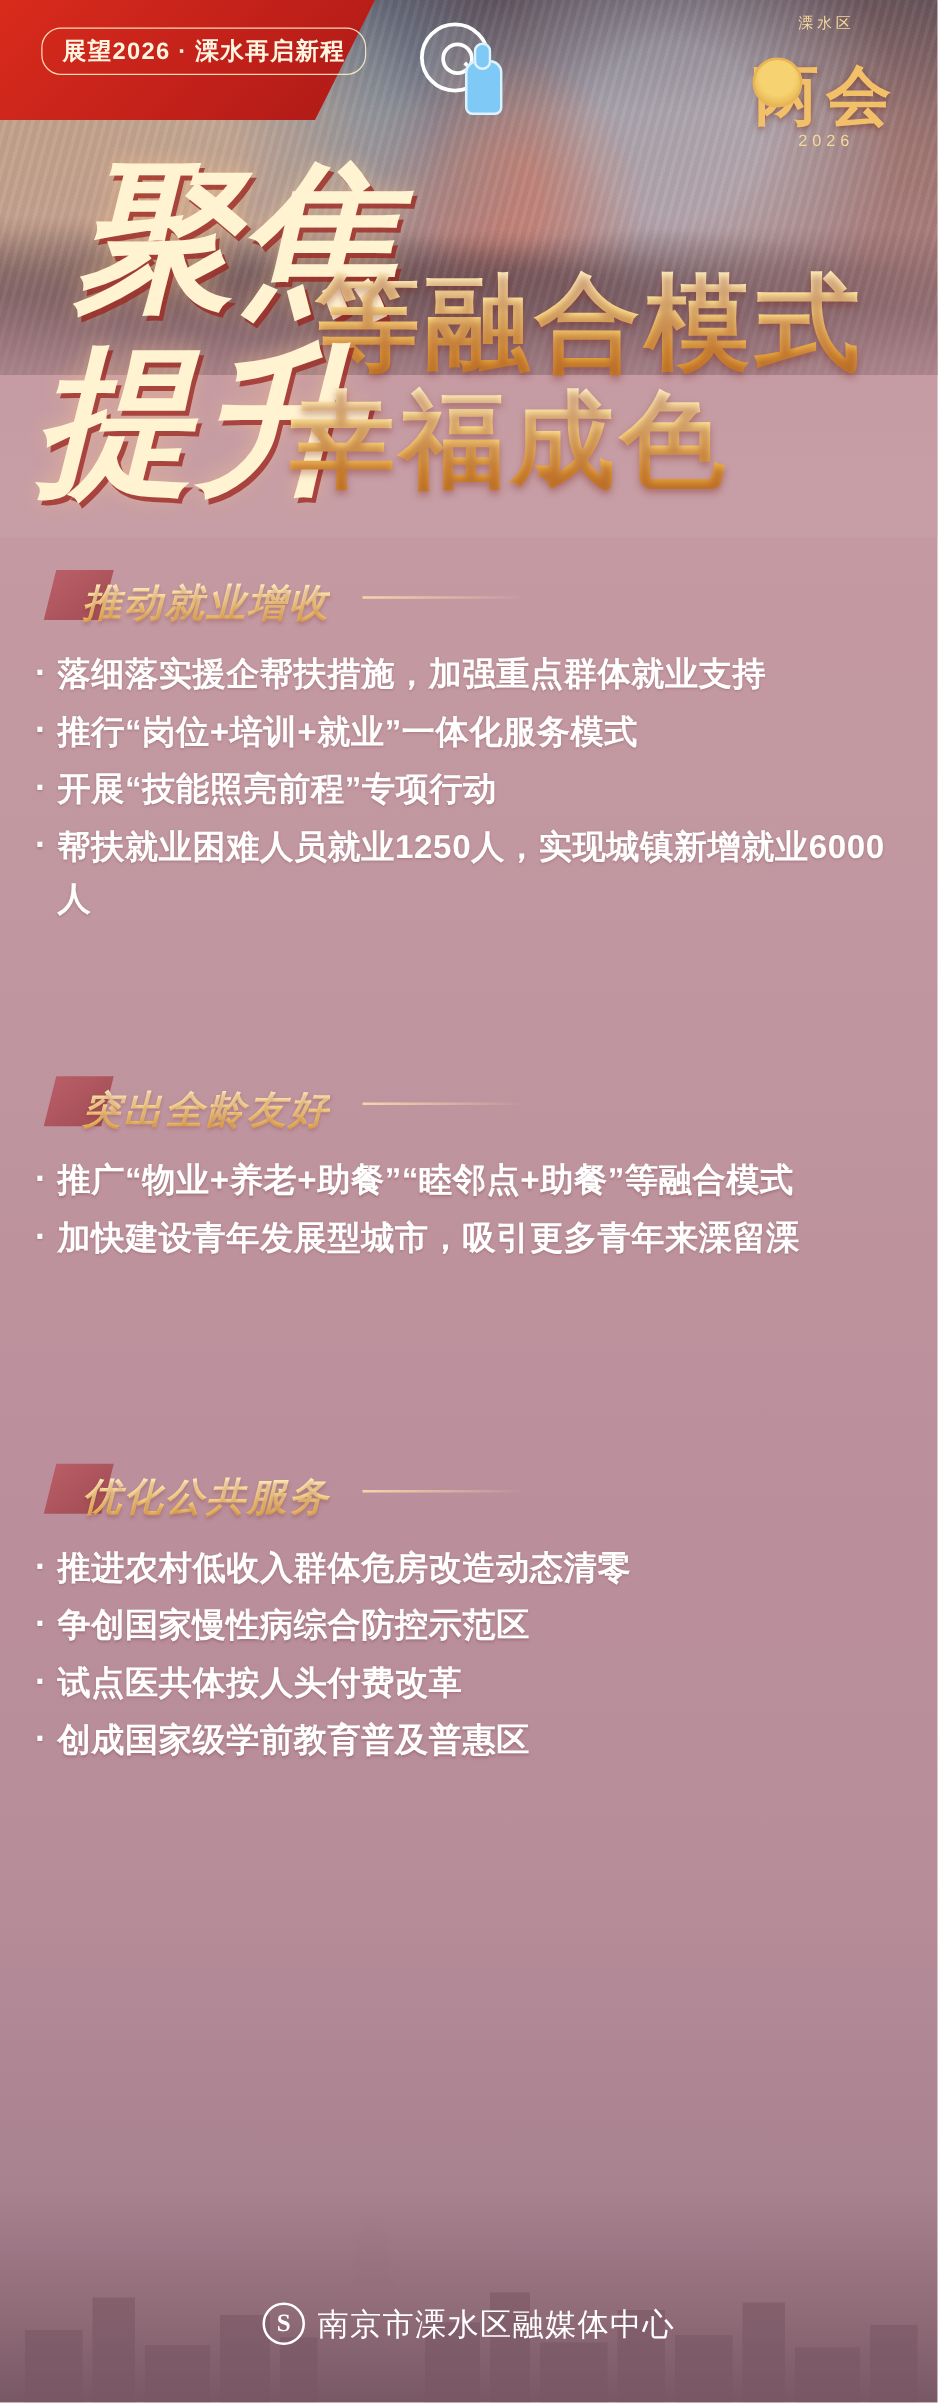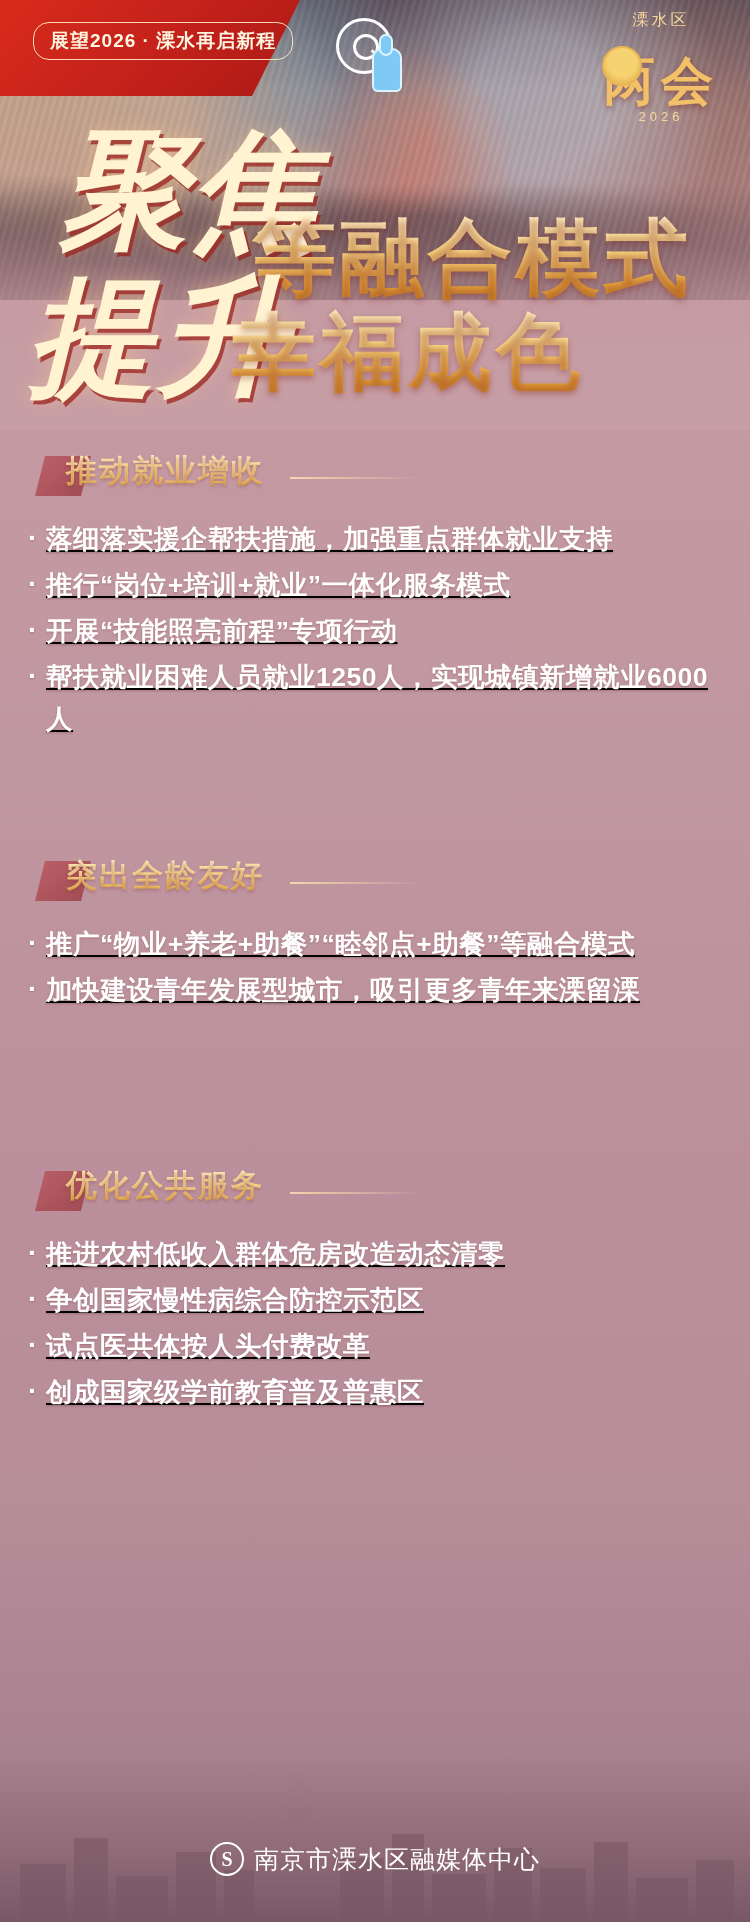--- a/index.html
+++ b/index.html
@@ -118,21 +118,21 @@
   }
   .emblem-cn {
     font-size: 52px; font-weight: bold;
     color: #f3c06a;
     letter-spacing: 6px;
     text-shadow: 0 2px 6px rgba(110,40,30,0.6);
     line-height: 1;
     padding-top: 24px;
   }
   .emblem-top {
-    font-size: 16px; color: #f7d89a; letter-spacing: 3px;
+    font-size: 12px; color: #f7d89a; letter-spacing: 3px;
   }
   .emblem-year {
     font-size: 13px; color: #f7d89a; letter-spacing: 4px; margin-top: 2px;
   }
   .emblem-seal {
     position: absolute; left: 16px; top: 36px;
     width: 40px; height: 40px; border-radius: 50%;
     background: radial-gradient(circle at 50% 40%, #f6d271 0 50%, #d9a33f 100%);
     border: 2px solid #e9b455;
   }
@@ -166,21 +166,22 @@
   .t-gold1 { top: 106px; left: 252px; }
   .t-gold2 { top: 200px; left: 232px; }
 
   
   .section { position: absolute; left: 0; width: 750px; }
   .sec-head {
     position: relative;
     height: 54px;
     margin-left: 40px;
     display: flex;
-    align-items: flex-start;
+    align-items: flex-end;
+    font-style: italic;
   }
   .sec-head .tag {
     position: absolute; left: 0; top: 6px;
     width: 46px; height: 40px;
     background: linear-gradient(135deg, #b8545c 0%, #9d4048 100%);
     transform: skewX(-14deg);
     opacity: 0.85;
   }
   .sec-title {
     position: relative;
@@ -195,21 +196,21 @@
     color: transparent;
     text-shadow: 0 2px 3px rgba(120,40,40,0.25);
   }
   .sec-rule {
     position: absolute;
     top: 27px;
     height: 2px;
     background: linear-gradient(90deg, rgba(255,225,175,0.85), rgba(255,225,175,0));
   }
 
-  .bullets { margin: 14px 26px 0 26px; text-decoration: underline; }
+  .bullets { margin: 14px 26px 0 26px; }
   .bullet {
     position: relative;
     color: #ffffff;
     font-size: 26.5px;
     font-weight: bold;
     line-height: 42px;
     padding-left: 20px;
     margin-bottom: 4px;
     letter-spacing: 0.5px;
     text-shadow: 0 1px 2px rgba(120,60,70,0.35);

